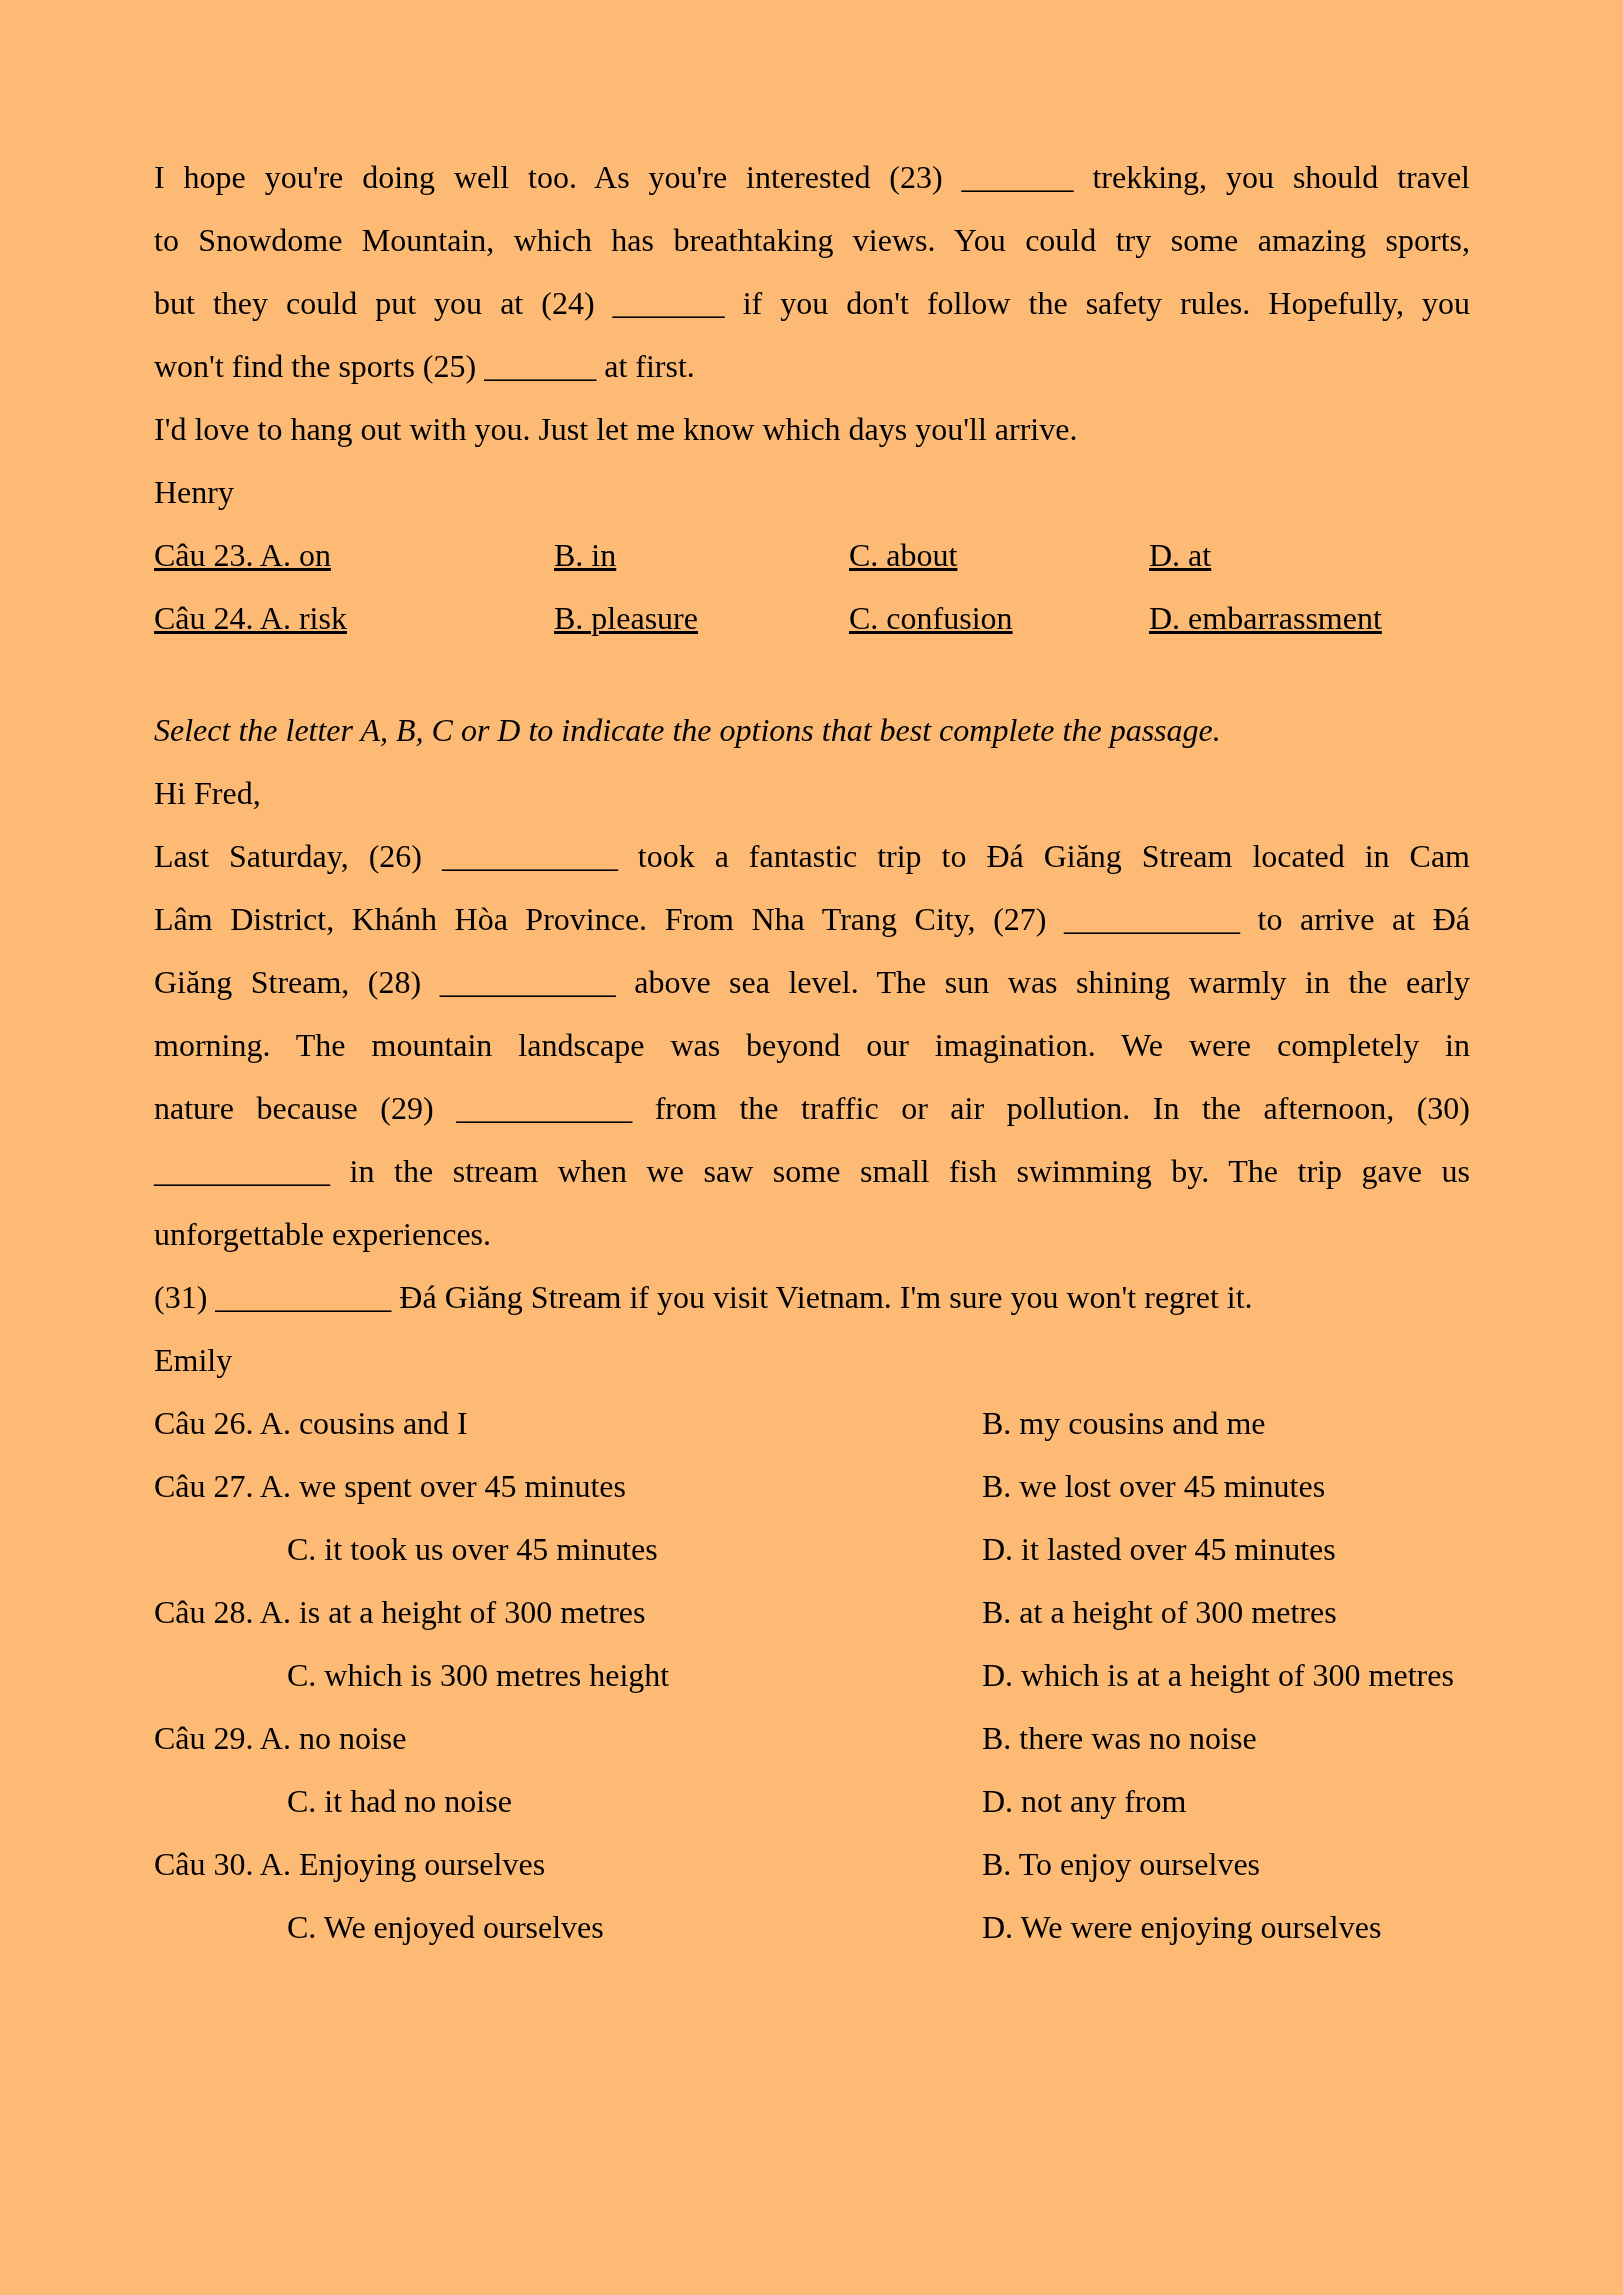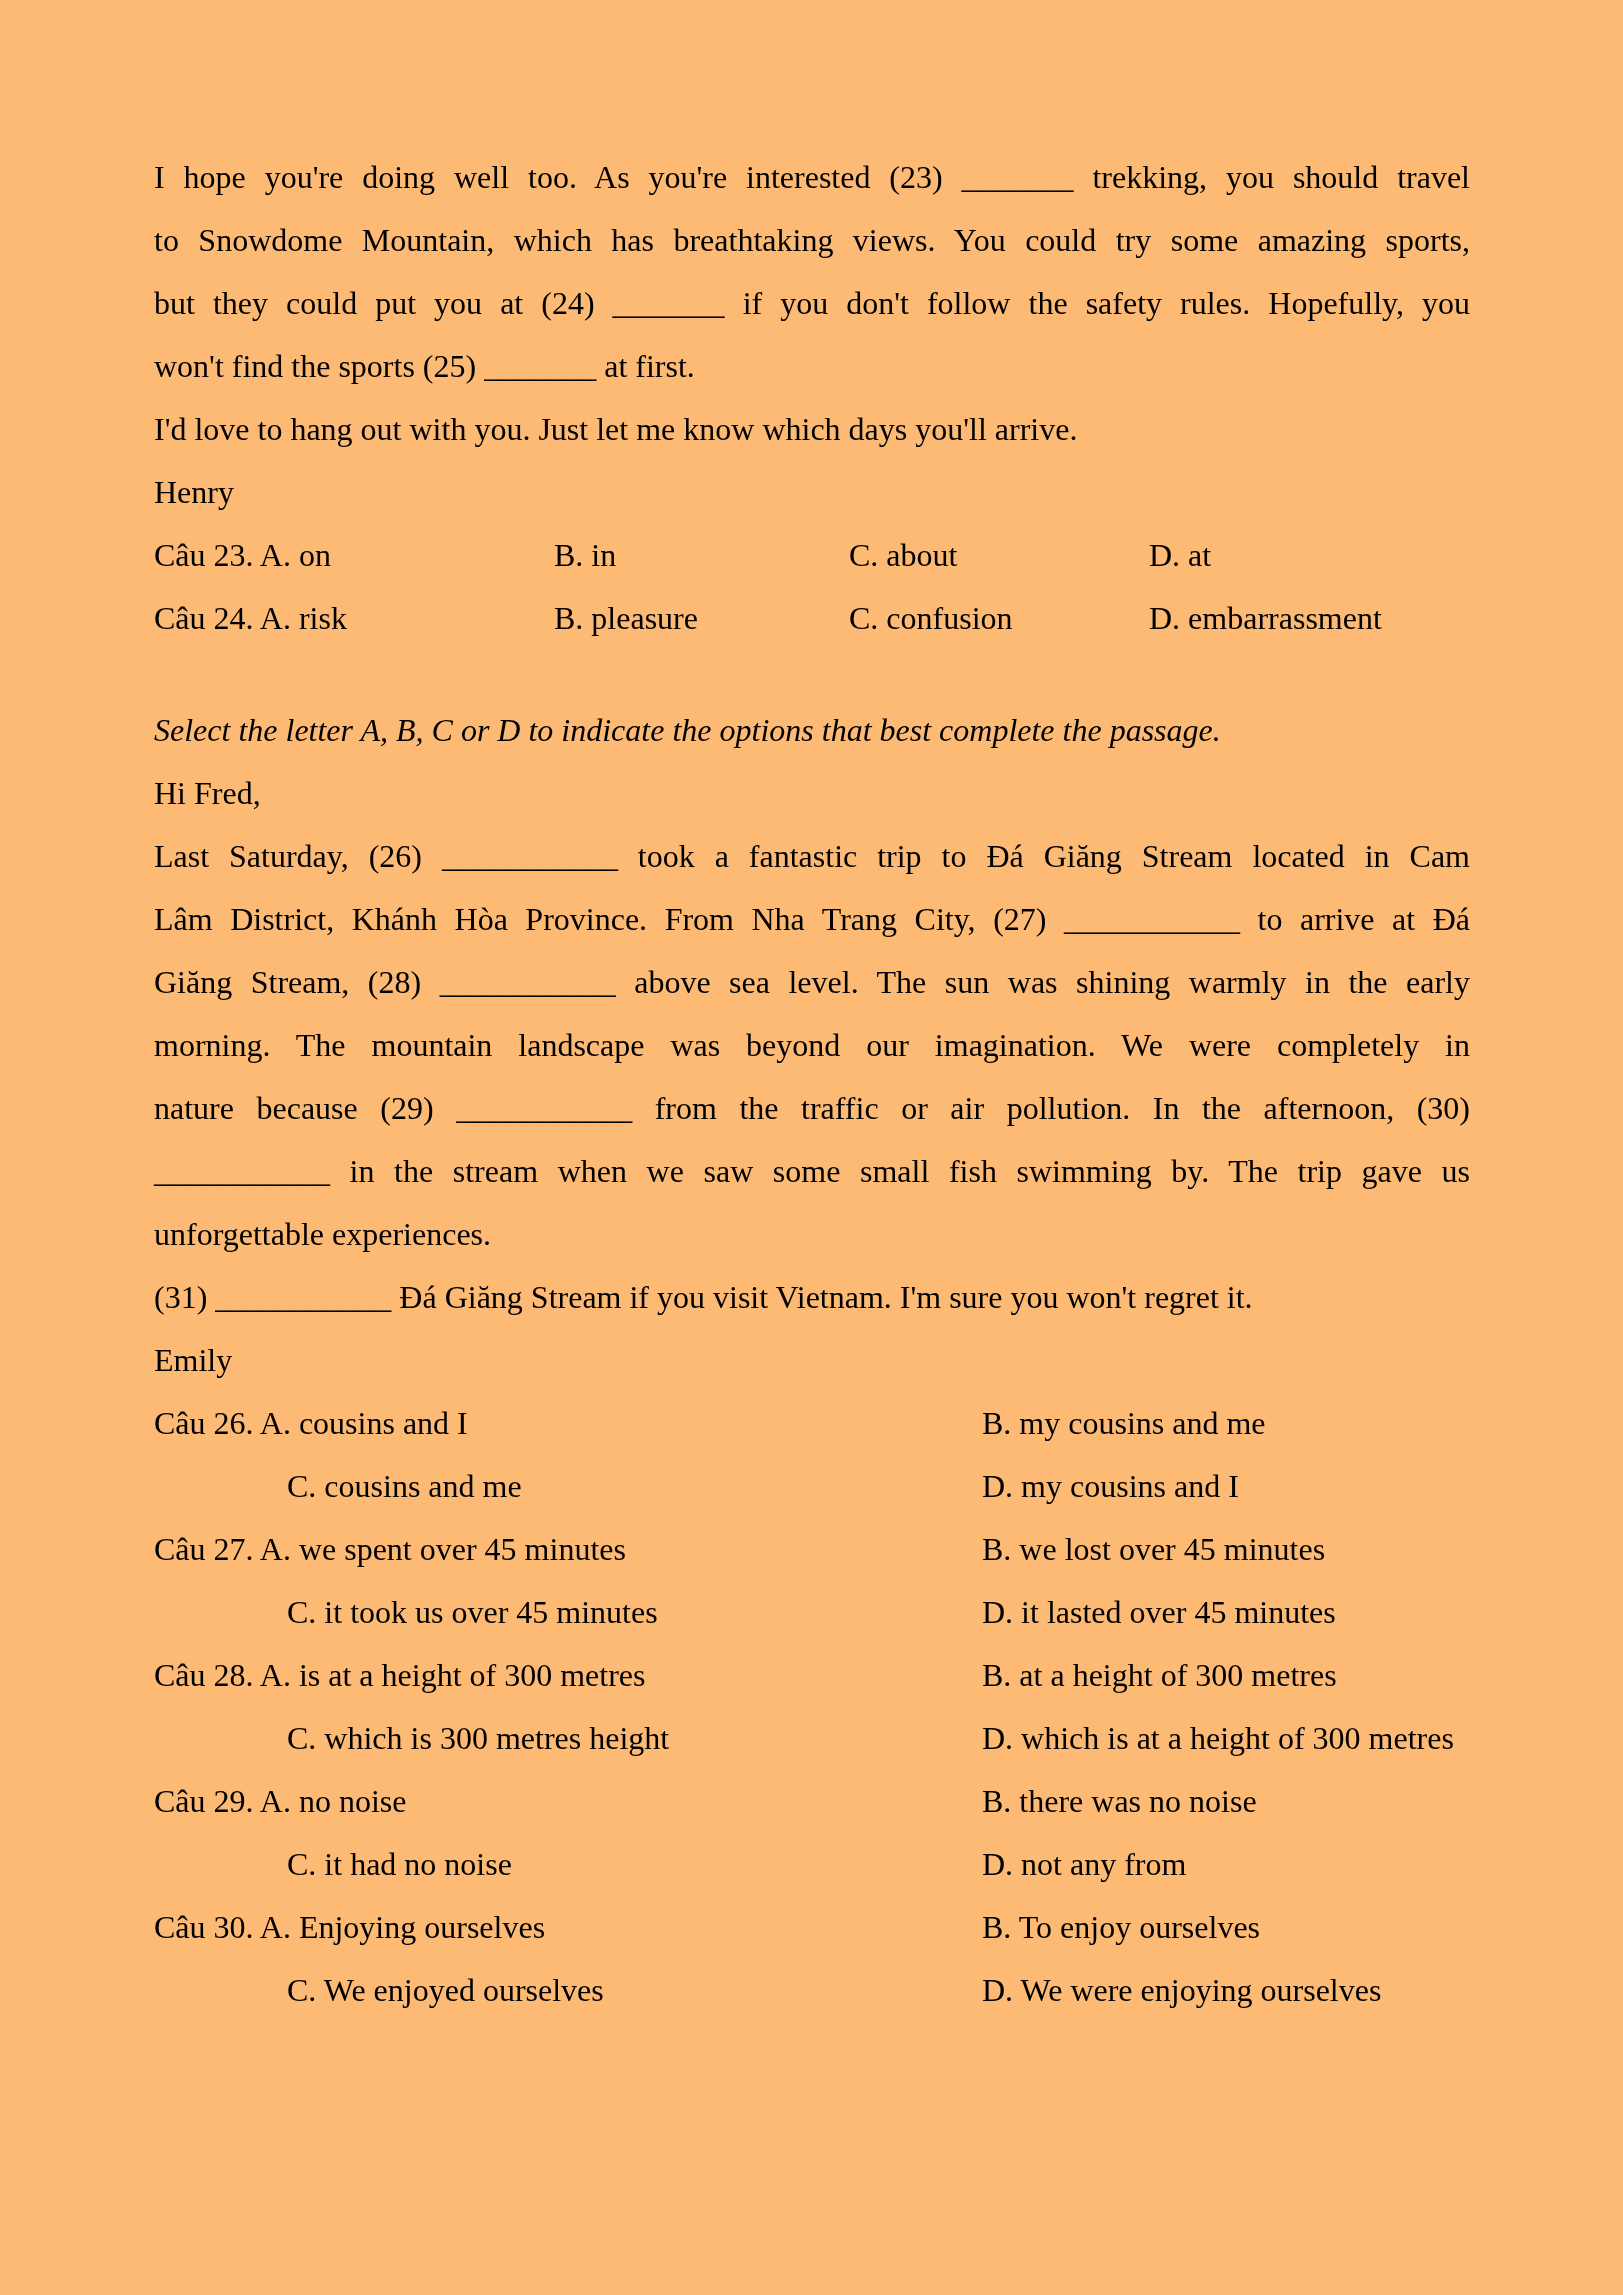--- a/index.html
+++ b/index.html
@@ -21,20 +21,21 @@
     color: #000000;
   }
   .ln { height: 63px; }
   .just { text-align: justify; text-align-last: justify; }
   .spacer { height: 49px; }
   .instruction { font-weight: 400; font-style: italic; }
   .row4 {
     display: grid;
     grid-template-columns: 400px 295px 300px 1fr;
     height: 63px;
+    text-decoration: underline;
   }
   .row2 {
     display: grid;
     grid-template-columns: 792px 1fr;
     height: 63px;
     gap: 36px;
   }
   .indent { padding-left: 133px; }
 </style>
 </head>
@@ -75,24 +76,20 @@
     <div class="ln just">___________ in the stream when we saw some small fish swimming by. The trip gave us</div>
     <div class="ln">unforgettable experiences.</div>
     <div class="ln">(31) ___________ Đá Giăng Stream if you visit Vietnam. I'm sure you won't regret it.</div>
     <div class="ln">Emily</div>
 
     <div class="row2">
       <div>Câu 26. A. cousins and I</div>
       <div>B. my cousins and me</div>
     </div>
     <div class="row2">
-      <div class="indent">C. cousins and me</div>
-      <div>D. my cousins and I</div>
-    </div>
-    <div class="row2">
       <div>Câu 27. A. we spent over 45 minutes</div>
       <div>B. we lost over 45 minutes</div>
     </div>
     <div class="row2">
       <div class="indent">C. it took us over 45 minutes</div>
       <div>D. it lasted over 45 minutes</div>
     </div>
     <div class="row2">
       <div>Câu 28. A. is at a height of 300 metres</div>
       <div>B. at a height of 300 metres</div>

